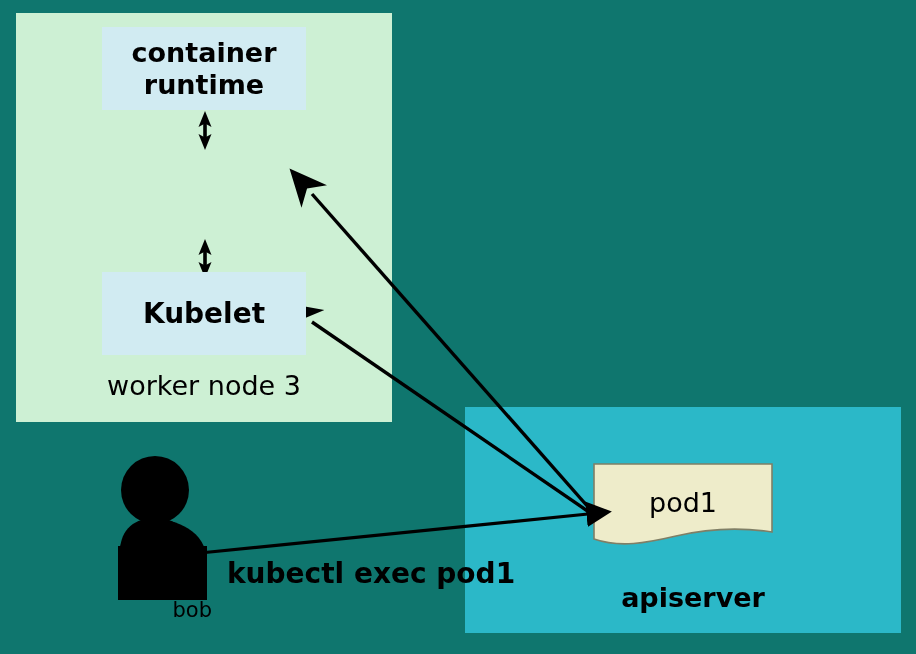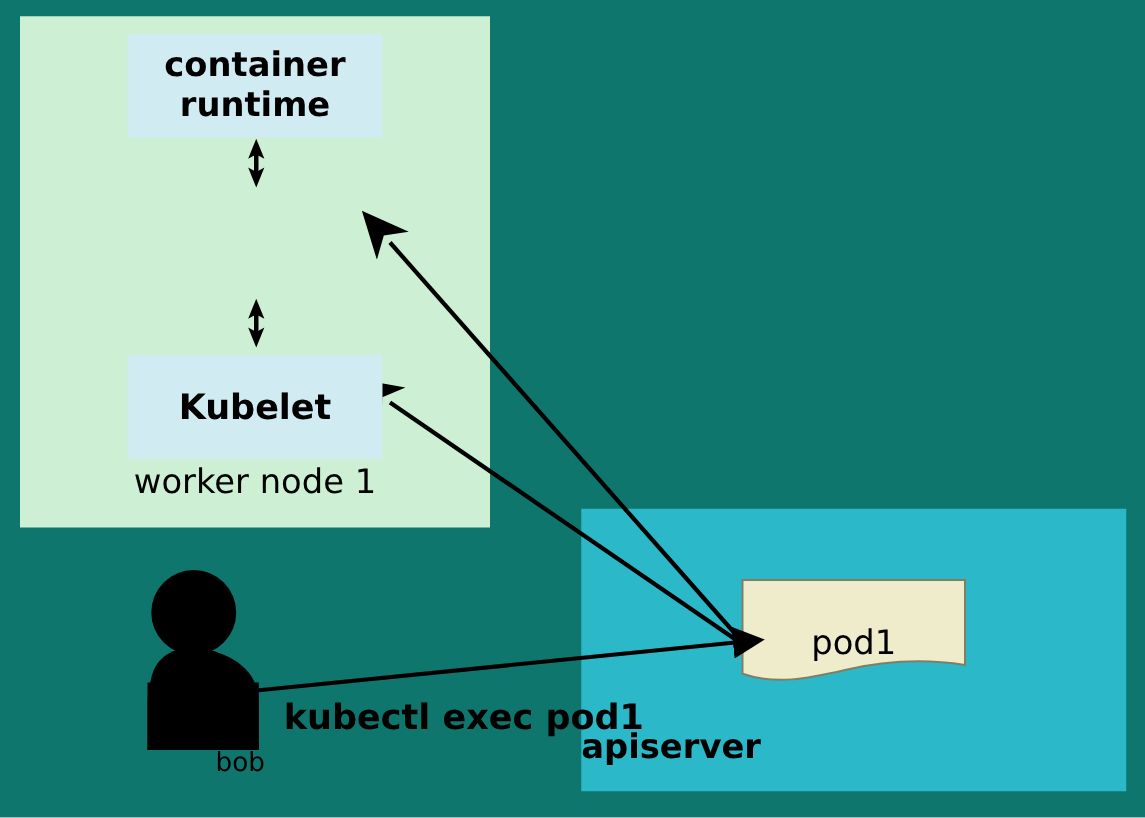--- a/index.html
+++ b/index.html
@@ -55,64 +55,64 @@
   }
   #cri-box {
     left: 102px;
     top: 152px;
     width: 204px;
     height: 83px;
     font-size: 28px;
   }
   #kubelet-box {
     left: 102px;
-    top: 284px;
+    top: 272px;
     width: 204px;
     height: 83px;
     font-size: 28px;
   }
   .plain-label {
     position: absolute;
     color: #000000;
     font-weight: normal;
     white-space: nowrap;
   }
   #worker-node-label {
     left: 16px;
     top: 370px;
     width: 376px;
     text-align: center;
     font-size: 27px;
   }
   #apiserver-label {
-    left: 465px;
+    left: 475px;
     top: 582px;
     width: 436px;
-    text-align: left;
+    text-align: center;
     font-size: 27px;
     font-weight: bold;
   }
   #bob-label {
     left: 100px;
     top: 598px;
     width: 112px;
     text-align: right;
     font-size: 21px;
   }
   #kubectl-label {
     left: 227px;
     top: 557px;
     font-size: 28px;
     font-weight: bold;
     white-space: nowrap;
   }
   #pod1-label {
     position: absolute;
     left: 594px;
-    top: 499px;
+    top: 487px;
     width: 178px;
     text-align: center;
     font-size: 27px;
     color: #000000;
     font-weight: normal;
   }
   svg.layer {
     position: absolute;
     left: 0;
     top: 0;
@@ -171,21 +171,21 @@
 
   <div class="inner-box" id="container-runtime-box">
     <span>container runtime</span>
   </div>
 
 
   <div class="inner-box" id="kubelet-box">
     <span>Kubelet</span>
   </div>
 
-  <div class="plain-label" id="worker-node-label">worker node 1</div>
+  <div class="plain-label" id="worker-node-label">worker node 3</div>
 
   <div class="plain-label" id="apiserver-label">apiserver</div>
 
   <div id="pod1-label">pod1</div>
 
   <div class="plain-label" id="bob-label">bob</div>
 
   <div class="plain-label" id="kubectl-label">kubectl exec pod1</div>
 
 </div>

